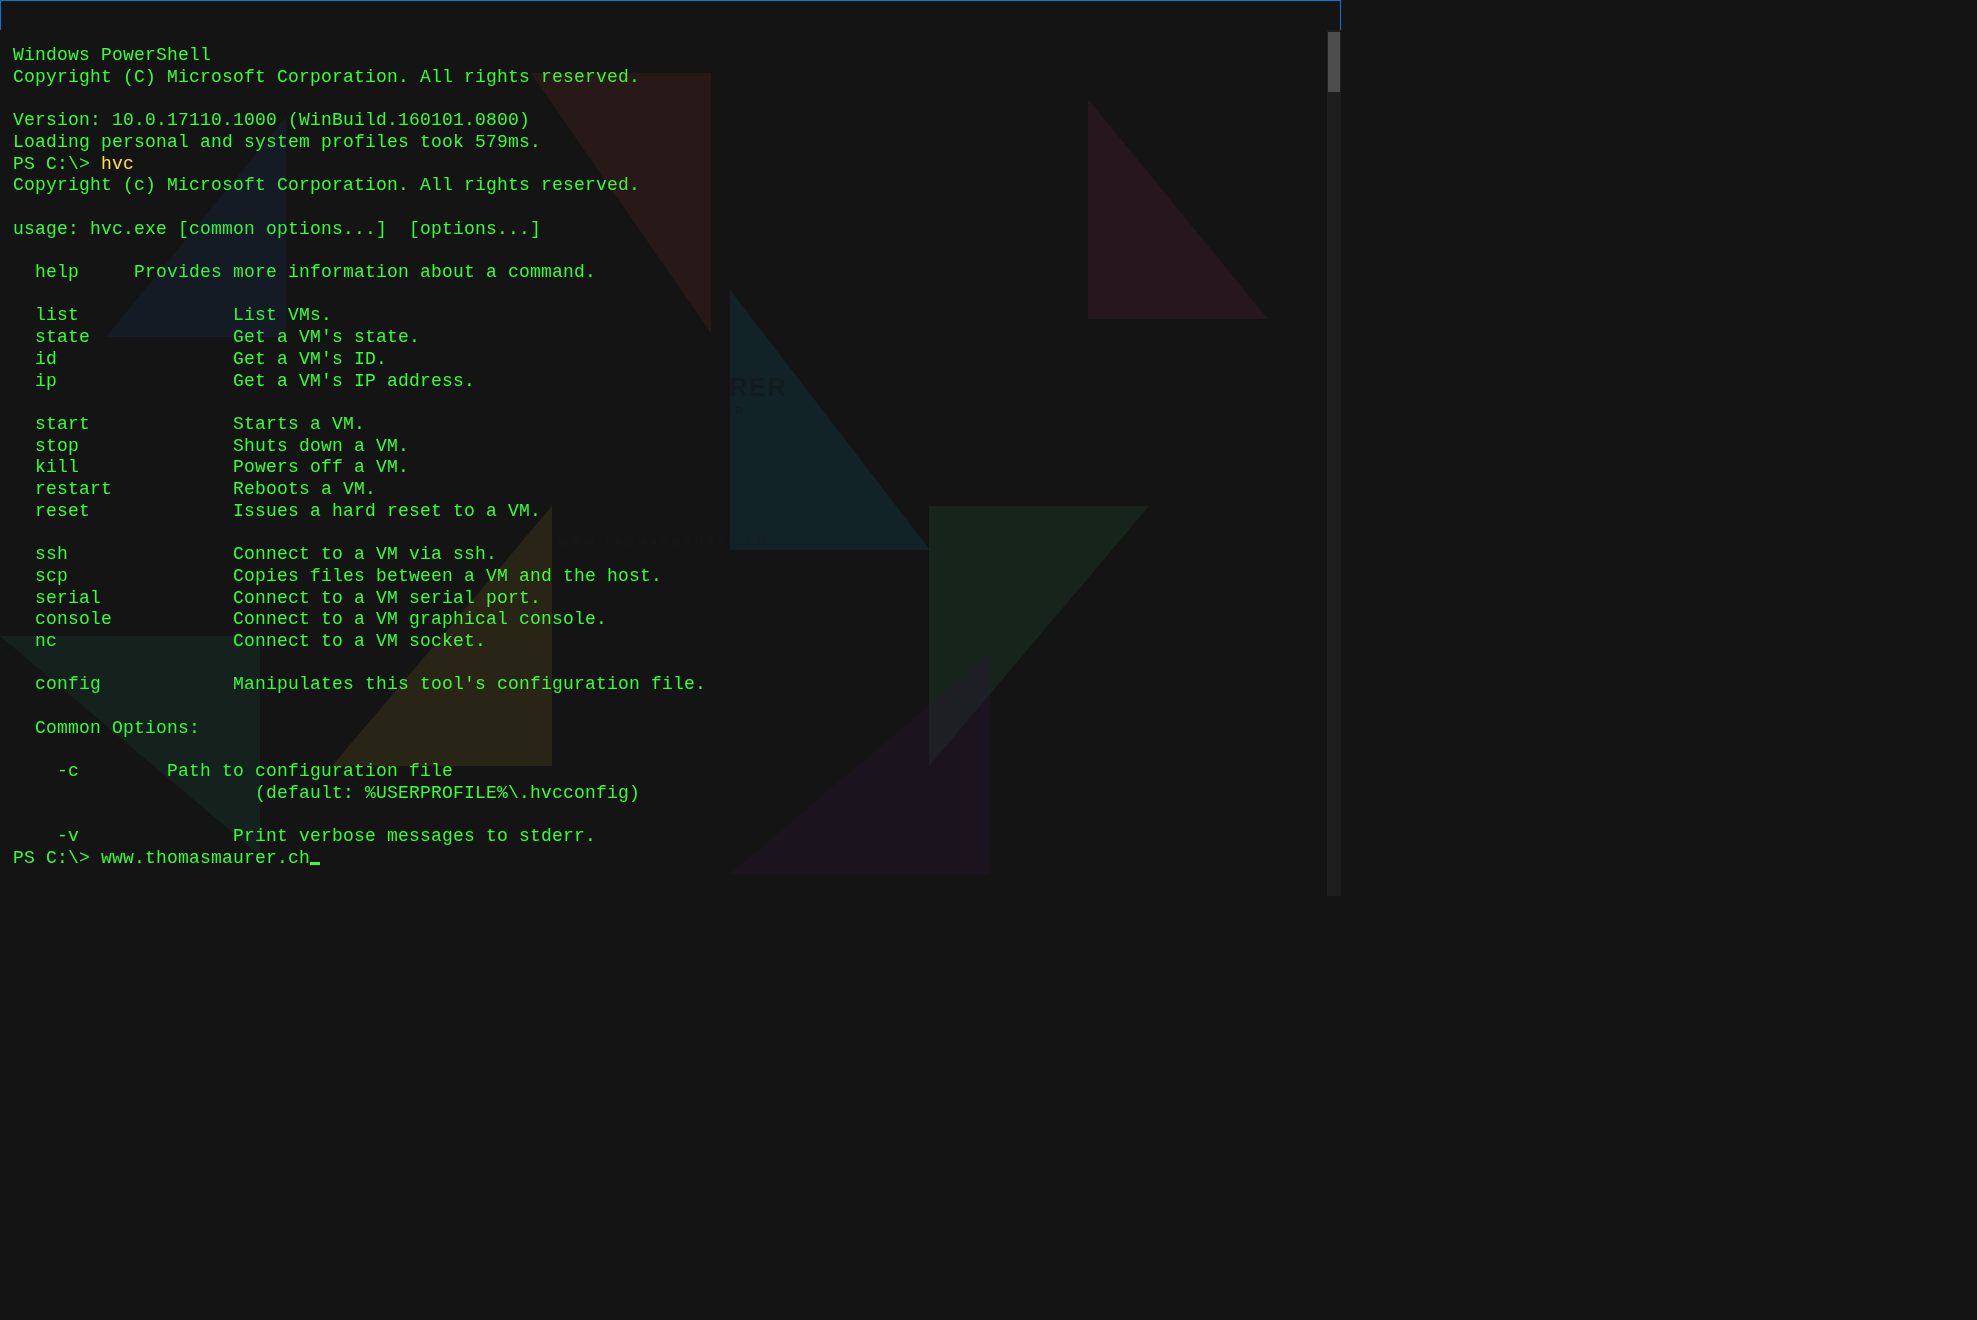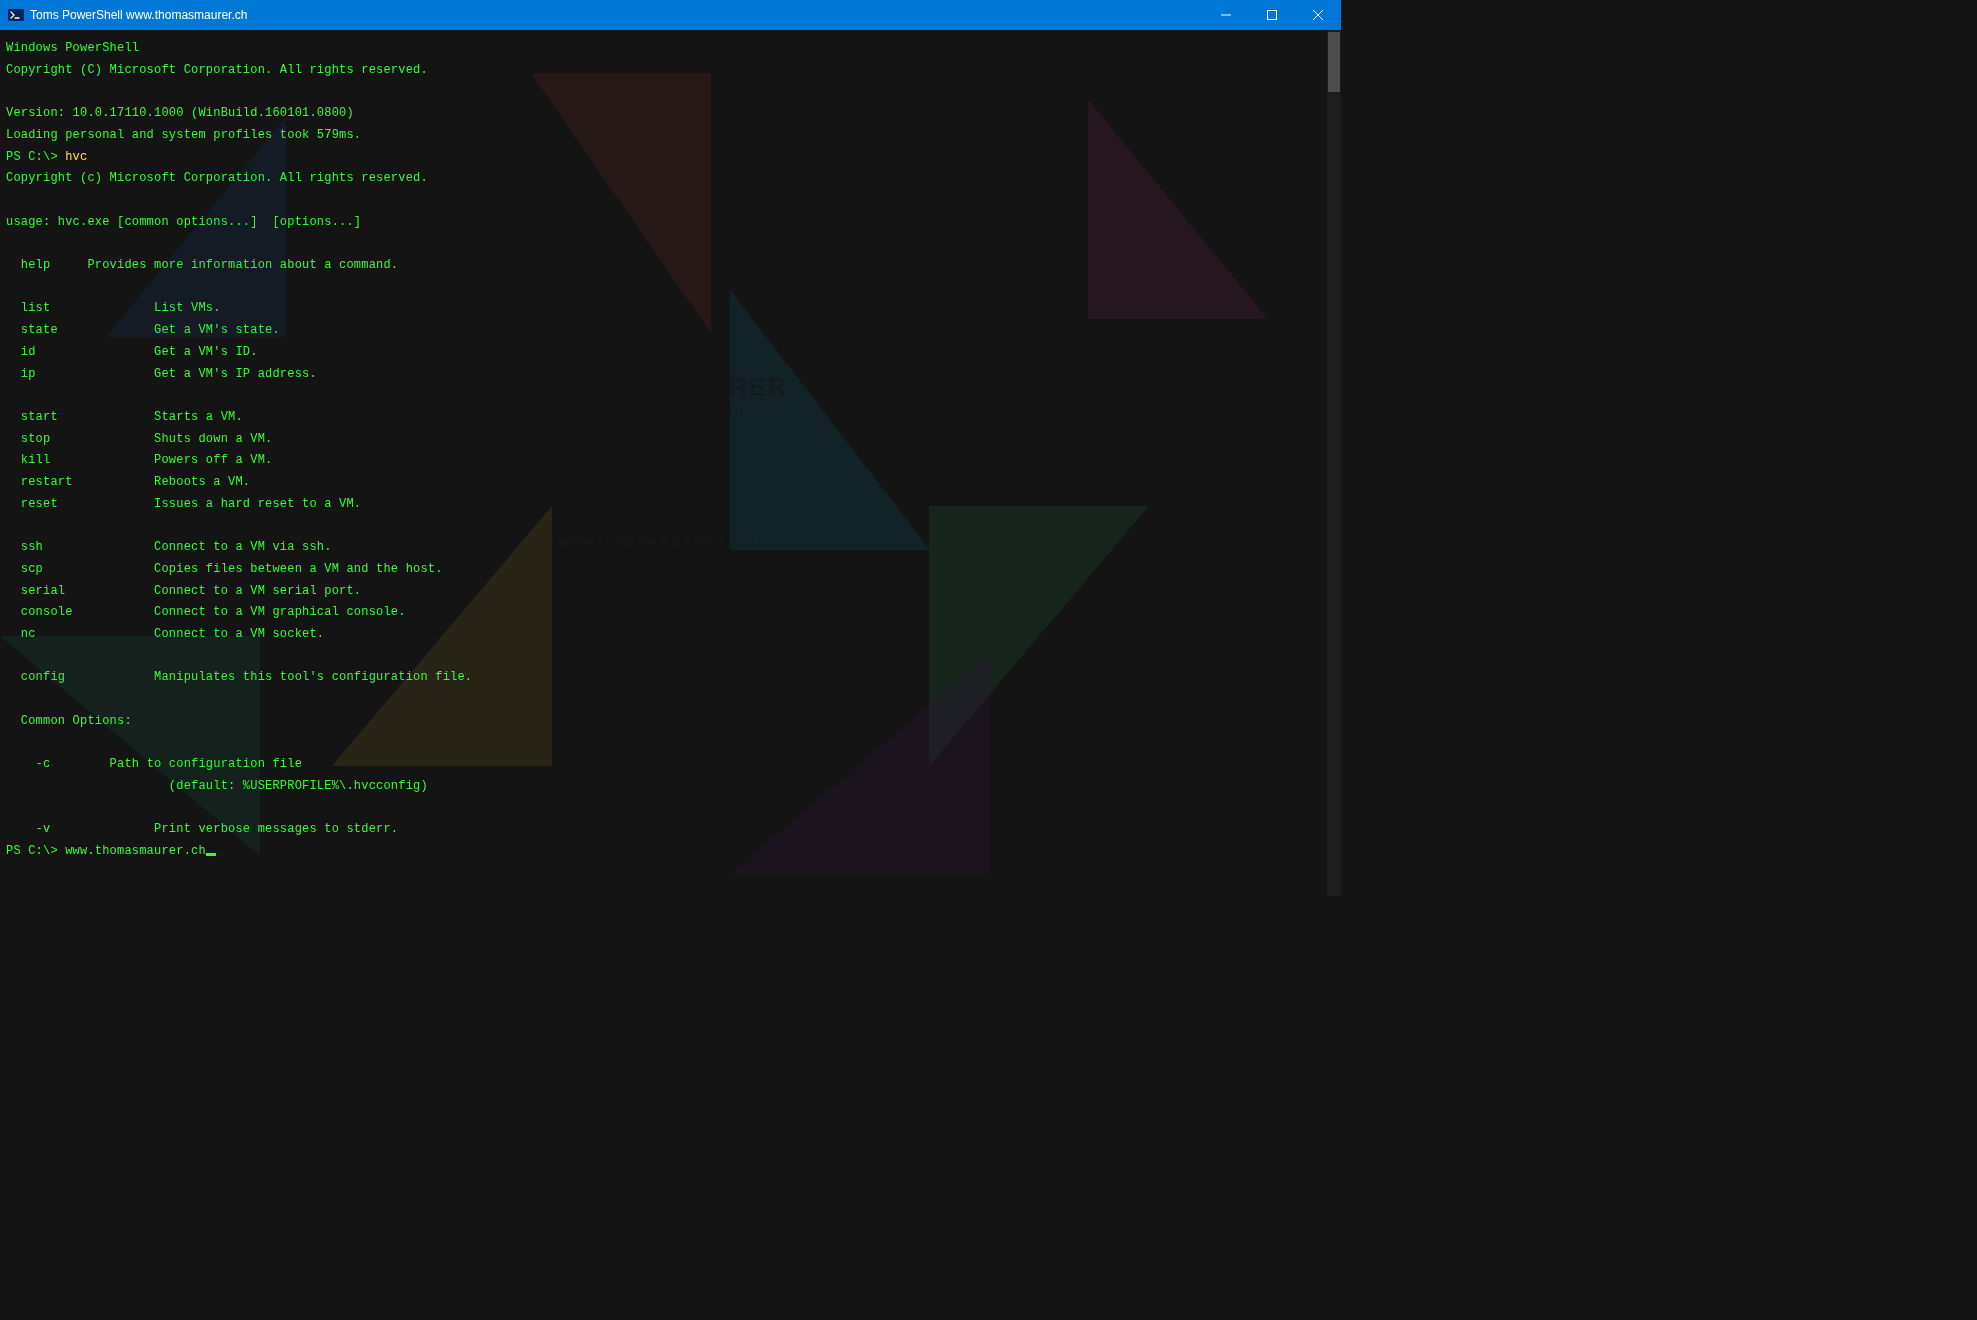--- a/index.html
+++ b/index.html
@@ -6,21 +6,21 @@
   .window{width:1341px;height:896px;position:relative;background:#141414;box-shadow:0 0 0 1px #0078d7 inset;}
   .titlebar{height:30px;background:#0078d7;color:#fff;display:flex;align-items:center;font-size:12px;user-select:none;}
   .titlebar .icon{width:16px;height:16px;margin:0 6px 0 8px;display:flex;align-items:center;justify-content:center;}
   .titlebar .title{flex:0 0 auto;white-space:nowrap;}
   .titlebar .spacer{flex:1 1 auto;}
   .titlebar .btn{width:46px;height:30px;display:flex;align-items:center;justify-content:center;}
   .titlebar .btn svg{stroke:#fff;}
   .client{position:absolute;top:30px;left:0;right:14px;bottom:0;background:#141414;overflow:hidden;}
   .scrollbar{position:absolute;top:30px;right:0;bottom:0;width:14px;background:#1e1e1e;}
   .scrollbar .thumb{position:absolute;left:1px;right:1px;top:2px;height:60px;background:#4d4d4d;}
-  pre.term{margin:4px;padding:4px 2px 2px 2px;font-family:Consolas,"Courier New",monospace;font-size:12px;line-height:21.7px;color:#33ff33;white-space:pre;letter-spacing:0.2px;}
+  pre.term{margin:11px;padding:4px 2px 2px 2px;font-family:Consolas,"Courier New",monospace;font-size:18px;line-height:21.7px;color:#33ff33;white-space:pre;letter-spacing:0.2px;}
   .yellow{color:#fde047;}
   .cursor{display:inline-block;width:10px;height:3px;background:#33ff33;vertical-align:-2px;}
   
   .backdrop{position:absolute;inset:0;pointer-events:none;opacity:0.25;}
   .tri{position:absolute;width:0;height:0;border-style:solid;}
   
   .t1{left:40%;top:5%;border-width:0 180px 260px 0;border-color:transparent #ff4d4d transparent transparent;opacity:.35;}
   .t2{left:55%;top:30%;border-width:260px 0 0 200px;border-color:transparent transparent transparent #00c3ff;opacity:.35;}
   .t3{left:25%;top:55%;border-width:0 0 260px 220px;border-color:transparent transparent #ffcf33 transparent;opacity:.35;}
   .t4{left:70%;top:55%;border-width:260px 220px 0 0;border-color:#2ecc71 transparent transparent transparent;opacity:.35;}
@@ -32,45 +32,20 @@
   .logo .name{font-size:26px;letter-spacing:1px;}
   .logo .tag{font-size:11px;letter-spacing:2px;margin-top:2px;}
   .logo .url{font-size:10px;letter-spacing:4px;margin-top:120px;color:#2a2a2a;}
   .logo svg{display:block;margin:0 auto 4px auto;}
 </style>
 </head>
 <body>
 
 <div class="window">
 
-  <div class="titlebar">
-    <span class="icon">
-      <svg width="16" height="16" viewBox="0 0 16 16">
-          <rect x="0" y="2" width="16" height="12" rx="1" fill="#012456"></rect>
-          <path d="M3 5l3 3-3 3M7 11h4" stroke="#fff" stroke-width="1.3" fill="none" stroke-linecap="round" stroke-linejoin="round"></path>
-        </svg>
-    </span>
-    <span class="title">Toms PowerShell www.thomasmaurer.ch</span>
-    <span class="spacer"></span>
-    <span class="btn">
-      <svg width="10" height="10" viewBox="0 0 10 10">
-          <path d="M0 5h10" stroke-width="1"></path>
-        </svg>
-    </span>
-    <span class="btn">
-      <svg width="10" height="10" viewBox="0 0 10 10">
-          <rect x="0.5" y="0.5" width="9" height="9" fill="none" stroke-width="1"></rect>
-        </svg>
-    </span>
-    <span class="btn">
-      <svg width="10" height="10" viewBox="0 0 10 10">
-          <path d="M0 0l10 10M10 0L0 10" stroke-width="1"></path>
-        </svg>
-    </span>
-  </div>
 
   <div class="client">
     <div class="backdrop">
       <div class="tri t1"></div>
         <div class="tri t2"></div>
         <div class="tri t3"></div>
         <div class="tri t4"></div>
       <div class="tri t5"></div>
         <div class="tri t6"></div>
         <div class="tri t7"></div>

